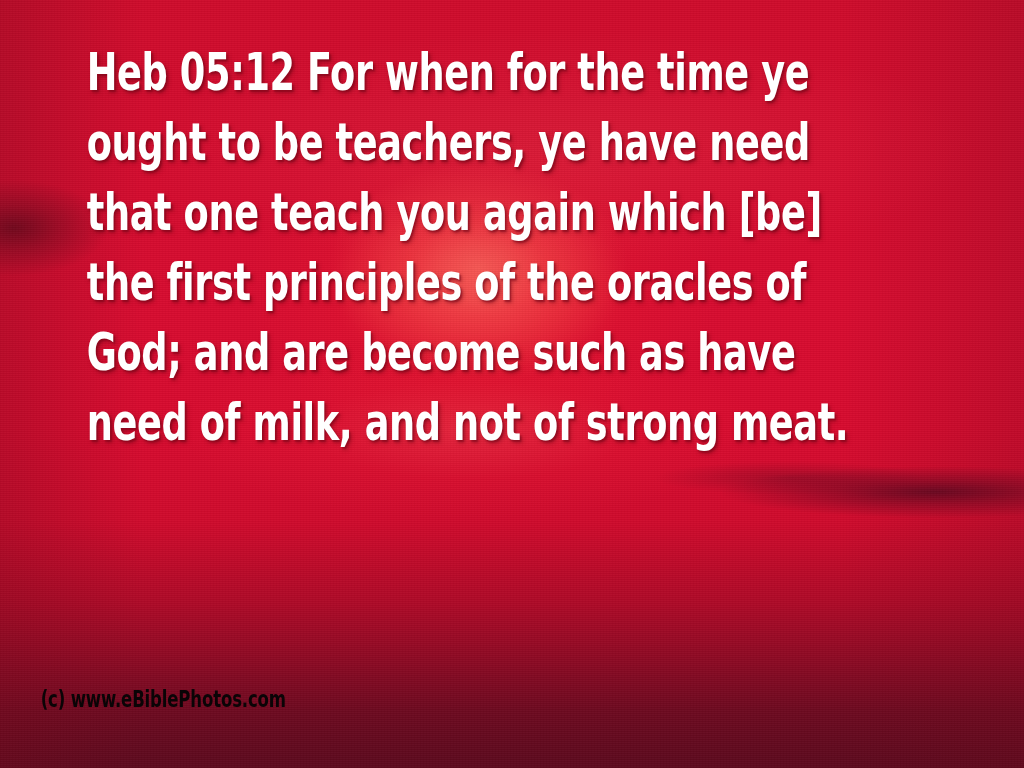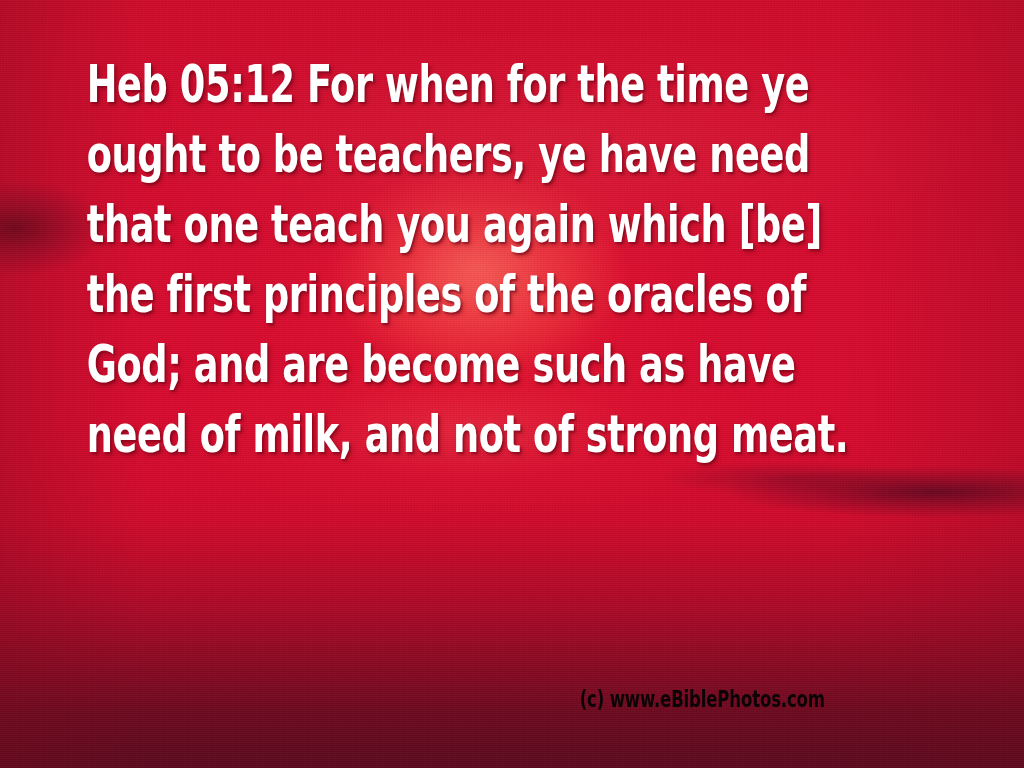--- a/index.html
+++ b/index.html
@@ -122,21 +122,20 @@
   }
 
   
   #verse-block {
     position: absolute;
     left: 0;
     top: 38px;
     width: 868px;
     text-align: center;
     z-index: 10;
-    margin-top: 12px;
   }
   .verse-line {
     display: block;
     color: #ffffff;
     font-family: "DejaVu Sans Condensed", "Liberation Sans Narrow",
                  "Liberation Sans", "DejaVu Sans", sans-serif;
     font-weight: 700;
     font-size: 51px;
     line-height: 70px;
     letter-spacing: -0.5px;
@@ -147,22 +146,23 @@
        2px 2px 2px rgba(120,6,24,0.55),
        3px 3px 5px rgba(95,5,20,0.35);
   }
 
   
   #credit-line {
     position: absolute;
     left: 0;
     top: 686px;
     width: 856px;
-    text-align: right;
+    text-align: left;
     z-index: 10;
+    padding-left: 10px;
   }
   #credit-text {
     display: inline-block;
     color: #0a0406;
     font-family: "DejaVu Sans Condensed", "Liberation Sans Narrow",
                  "Liberation Sans", "DejaVu Sans", sans-serif;
     font-weight: 700;
     font-size: 23px;
     line-height: 26px;
     letter-spacing: -0.2px;

